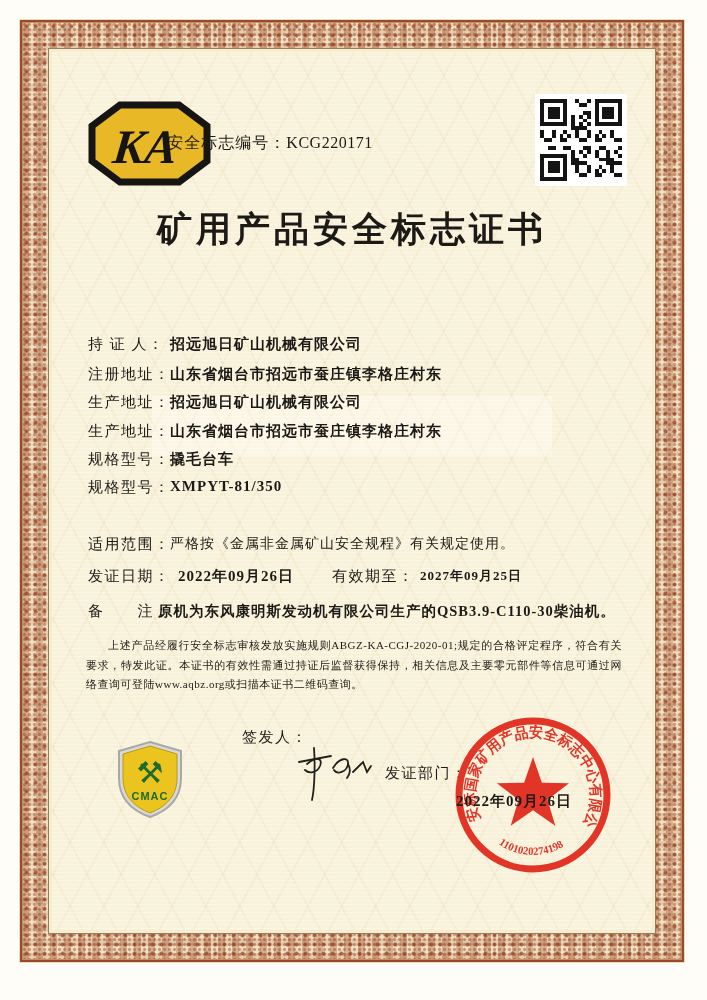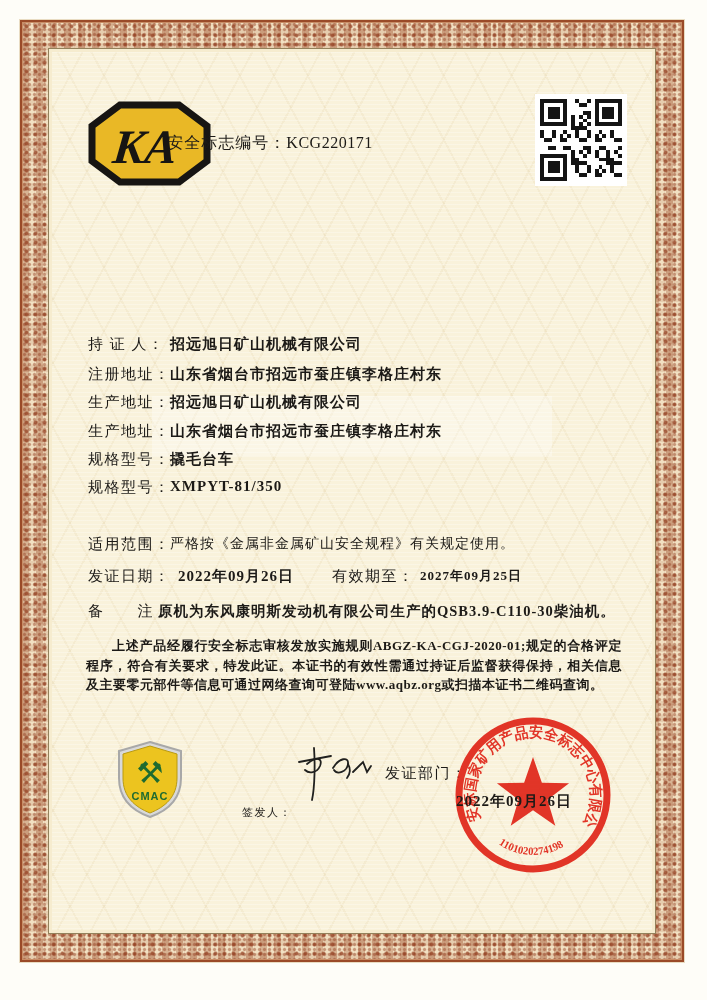--- a/index.html
+++ b/index.html
@@ -53,24 +53,24 @@
   .r5{top:403px}.r6{top:431px}.r7{top:460px}.r8{top:488px}
   .r7 .val{left:170px;}
   .r8 .val{font-weight:500;font-size:14px;}
   .rowdates{top:520px}
   .rowdates .val{left:90px;}
   .rowdates .lbl2{position:absolute;left:244px;top:0;font-size:15px;letter-spacing:1.5px;font-weight:500;}
   .rowdates .val2{position:absolute;left:332px;top:0;font-size:13px;font-weight:700;letter-spacing:1px;}
   .rowremark{top:555px}
   .rowremark .val{left:70px;font-size:14.5px;}
   .statement{
-    left:86px;top:636px;width:536px;font-size:13px;line-height:19.5px;
-    font-weight:700;text-align:justify;text-indent:2em;letter-spacing:.5px;
-  }
-  .signer{left:242px;top:805px;font-size:11px;letter-spacing:1.5px;font-weight:500;}
+    left:86px;top:636px;width:536px;font-size:11px;line-height:19.5px;
+    font-weight:400;text-align:justify;text-indent:2em;letter-spacing:.5px;
+  }
+  .signer{left:242px;top:728px;font-size:15px;letter-spacing:1.5px;font-weight:500;}
   .dept{left:385px;top:764px;font-size:15px;letter-spacing:1.5px;font-weight:500;}
   .stampdate{left:456px;top:792px;font-size:15px;font-weight:700;letter-spacing:1px;z-index:5;}
   .seal{left:452px;top:711px;z-index:4;}
   .sig{left:293px;top:742px;z-index:3;}
   svg text{font-family:"Liberation Serif","DejaVu Serif",serif;}
 </style>
 </head>
 <body>
 
 <div class="page">
@@ -188,20 +188,21 @@
         <rect x="18" y="18" width="1" height="1"></rect>
         <rect x="10" y="19" width="1" height="1"></rect>
         <rect x="11" y="19" width="1" height="1"></rect>
         <rect x="14" y="19" width="1" height="1"></rect>
         <rect x="15" y="19" width="1" height="1"></rect>
         <rect x="19" y="19" width="1" height="1"></rect>
         <rect x="20" y="19" width="1" height="1"></rect>
       </g>
   </svg>
 
+  <div class="abs title">矿用产品安全标志证书</div>
 
   <div class="row r1"><span class="lbl">持 证 人：</span><span class="val">招远旭日矿山机械有限公司</span></div>
   <div class="row r2"><span class="lbl">注册地址：</span><span class="val">山东省烟台市招远市蚕庄镇李格庄村东</span></div>
   <div class="row r3"><span class="lbl">生产地址：</span><span class="val">招远旭日矿山机械有限公司</span></div>
   <div class="row r4"><span class="lbl">生产地址：</span><span class="val">山东省烟台市招远市蚕庄镇李格庄村东</span></div>
   <div class="row r5"><span class="lbl">规格型号：</span><span class="val">撬毛台车</span></div>
   <div class="row r6"><span class="lbl">规格型号：</span><span class="val">XMPYT-81/350</span></div>
   <div class="row r8"><span class="lbl">适用范围：</span><span class="val">严格按《金属非金属矿山安全规程》有关规定使用。</span></div>
 
   <div class="row rowdates">

